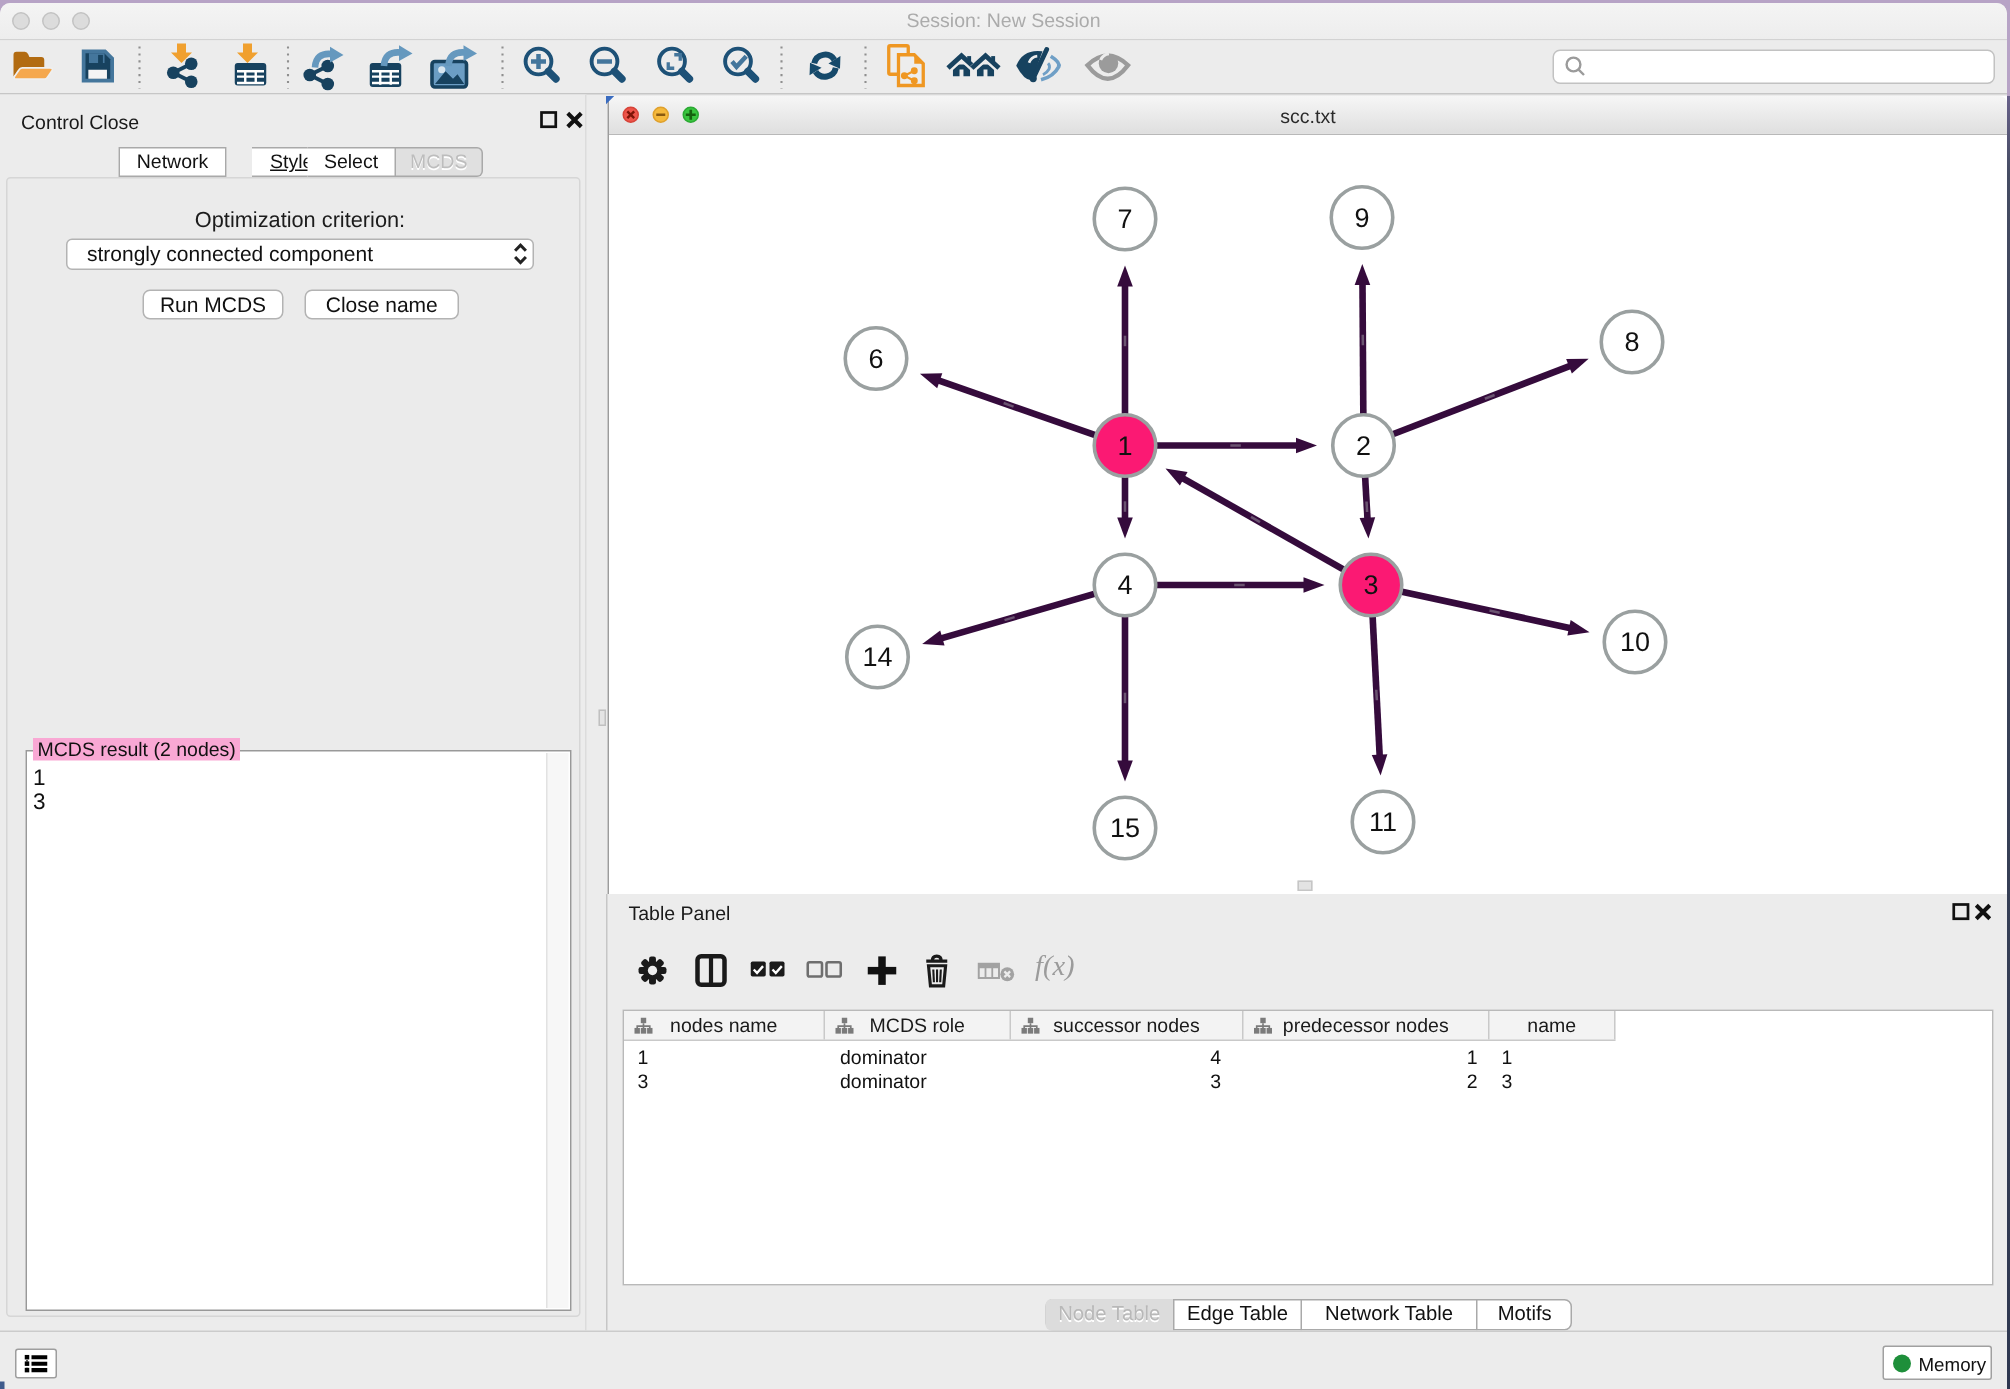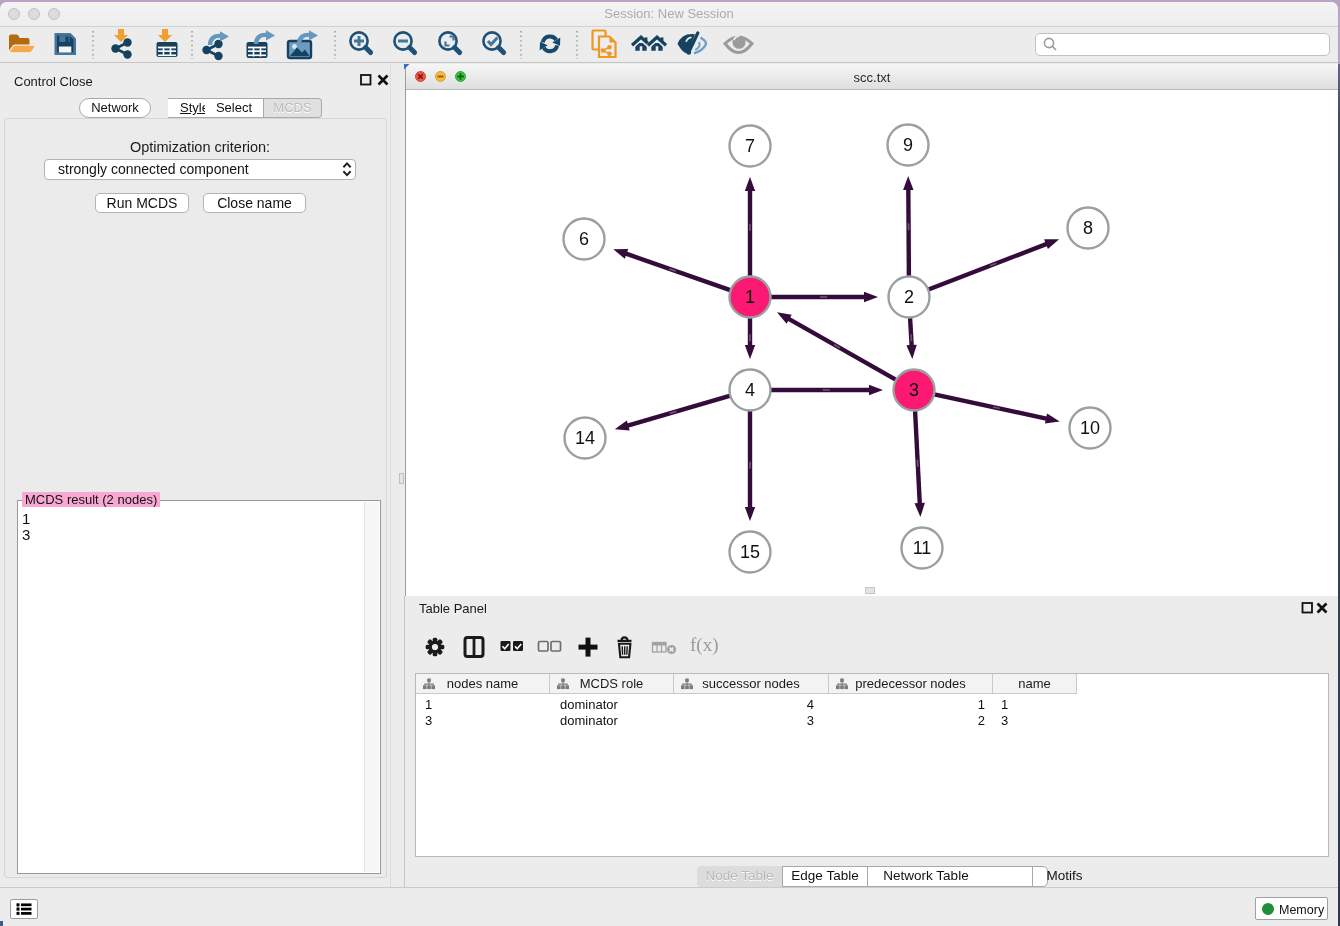--- a/index.html
+++ b/index.html
@@ -125,21 +125,21 @@
 <svg width="20" height="20" style="position:absolute;left:1041px;top:35px">
     <circle cx="8" cy="8" r="4.6" fill="none" stroke="#9b9b9b" stroke-width="1.6"></circle>
     <line x1="11.4" y1="11.4" x2="15" y2="15" stroke="#9b9b9b" stroke-width="1.6"></line>
   </svg>
 <div class="cpanel">
 <div class="cp-title">Control Close</div>
 <svg width="36" height="14" style="position:absolute;left:356px;top:10px">
       <rect x="5" y="2" width="9.5" height="9.5" fill="none" stroke="#111" stroke-width="1.8"></rect>
       <path d="M22.5,2.5 L31.5,11.5 M31.5,2.5 L22.5,11.5" stroke="#111" stroke-width="2.7"></path>
     </svg>
-<div class="paneltab" style="left:79px;top:35px;width:72px;height:20px;border-radius:10px;">Network</div>
+<div class="paneltab" style="left:79px;top:35px;width:72px;height:20px;">Network</div>
 <div class="paneltab" style="left:168px;top:35px;width:54px;height:20px;border-left:none;text-decoration:underline;">Style</div>
 <div class="paneltab" style="left:205px;top:35px;width:59px;height:20px;border-left:none;">Select</div>
 <div class="paneltab" style="left:264px;top:35px;width:58px;height:20px;border-left:none;background:#e0e0e0;color:#bdbdbd;text-shadow:0 1px 0 #fff;border-radius:0 4px 4px 0">MCDS</div>
 <div class="cp-content"></div>
 <div style="position:absolute;left:8px;top:76px;width:384px;text-align:center;font-size:14.5px;color:#1c1c1c">Optimization criterion:</div>
 <div class="btn" style="left:44px;top:96px;width:312px;height:21px;border-radius:4px"></div>
 <div style="position:absolute;left:58px;top:98px;font-size:14px;color:#111">strongly connected component</div>
 <svg width="14" height="17" style="position:absolute;left:340px;top:98px">
       <path d="M3.4,6.2 L7,2.4 L10.6,6.2" fill="none" stroke="#222" stroke-width="2"></path>
       <path d="M3.4,10.3 L7,14.1 L10.6,10.3" fill="none" stroke="#222" stroke-width="2"></path>
@@ -268,21 +268,21 @@
 <line x1="218.2" y1="18.3" x2="218.6" y2="26.8" stroke="#1a1a1a" stroke-width="1.4"></line>
 <line x1="220.7" y1="18.3" x2="220.7" y2="26.8" stroke="#1a1a1a" stroke-width="1.4"></line>
 <line x1="223.2" y1="18.3" x2="222.8" y2="26.8" stroke="#1a1a1a" stroke-width="1.4"></line>
 <rect x="248.5" y="14.5" width="13.5" height="9.5" fill="none" stroke="#a2a2a2" stroke-width="1.3"></rect>
 <rect x="248.5" y="14.5" width="13.5" height="3" fill="#a2a2a2"></rect>
 <line x1="253" y1="14.5" x2="253" y2="24" stroke="#a2a2a2" stroke-width="1.2"></line>
 <line x1="257.5" y1="14.5" x2="257.5" y2="24" stroke="#a2a2a2" stroke-width="1.2"></line>
 <circle cx="267.5" cy="21.5" r="4.6" fill="#a2a2a2"></circle>
 <path d="M265.6,19.6 l3.8,3.8 m0,-3.8 l-3.8,3.8" stroke="#ececec" stroke-width="1.5" fill="none"></path>
 </svg>
-<div style="position:absolute;left:690px;top:634px;font-family:'Liberation Serif',serif;font-size:19px;color:#9b9b9b">f(x)</div>
+<div style="position:absolute;left:690px;top:634px;font-family:'Liberation Serif',serif;font-style:italic;font-size:19px;color:#9b9b9b">f(x)</div>
 <div style="position:absolute;left:415px;top:673px;width:914px;height:184px;background:#fff;border:1px solid #b9b9b9"></div>
 <div style="position:absolute;left:416px;top:674px;width:661px;height:20px;background:#f3f3f3;border-bottom:1px solid #c9c9c9">
 <div class="hdrcell" style="left:0px;width:134px;line-height:19px">nodes name</div>
 <div class="hdrcell" style="left:134px;width:124px;line-height:19px">MCDS role</div>
 <div class="hdrcell" style="left:258px;width:155px;line-height:19px">successor nodes</div>
 <div class="hdrcell" style="left:413px;width:164px;line-height:19px">predecessor nodes</div>
 <div class="hdrcell" style="left:577px;width:84px;line-height:19px">name</div>
 </div>
 <svg width="14" height="12" style="position:absolute;left:422px;top:678px">
     <rect x="5.2" y="0.5" width="3.6" height="3.6" fill="#7b7b7b"></rect>
@@ -319,21 +319,21 @@
 <div class="rowtxt" style="left:1001px;top:697px">1</div>
 <div class="rowtxt" style="left:425px;top:713px">3</div>
 <div class="rowtxt" style="left:560px;top:713px">dominator</div>
 <div class="rowtxt" style="left:674px;top:713px;width:140px;text-align:right">3</div>
 <div class="rowtxt" style="left:829px;top:713px;width:156px;text-align:right">2</div>
 <div class="rowtxt" style="left:1001px;top:713px">3</div>
 <div style="position:absolute;left:697px;top:866px;width:351px;height:21px;background:#fff;border:1px solid #a9a9a9;border-radius:5px"></div>
 <div style="position:absolute;left:697px;top:866px;width:85px;height:21px;background:#dcdcdc;color:#b8b8b8;text-shadow:0 1px 0 #fff;border-radius:4px 0 0 4px;font-size:13.5px;color:#b8b8b8;text-align:center;line-height:20px">Node Table</div>
 <div style="position:absolute;left:782px;top:866px;width:85px;height:21px;border-left:1px solid #a9a9a9;font-size:13.5px;color:#111;text-align:center;line-height:20px">Edge Table</div>
 <div style="position:absolute;left:867px;top:866px;width:117px;height:21px;border-left:1px solid #a9a9a9;font-size:13.5px;color:#111;text-align:center;line-height:20px">Network Table</div>
-<div style="position:absolute;left:1032px;top:866px;width:64px;height:21px;border-left:1px solid #a9a9a9;font-size:13.5px;color:#111;text-align:center;line-height:20px">Motifs</div>
+<div style="position:absolute;left:984px;top:866px;width:64px;height:21px;border-left:1px solid #a9a9a9;font-size:13.5px;color:#111;text-align:center;line-height:20px">Motifs</div>
 <div class="statusbar"></div>
 <div class="btn" style="left:10px;top:899px;width:28px;height:20px;border-radius:2px;border-color:#9e9e9e"></div>
 <svg width="22" height="16" style="position:absolute;left:12px;top:901px">
     <line x1="6" y1="3" x2="6" y2="13" stroke="#222" stroke-width="1" stroke-dasharray="1,1.6"></line>
     <g fill="#000">
       <rect x="4.5" y="2.3" width="3" height="3"></rect>
       <rect x="4.5" y="6.6" width="3" height="3"></rect>
       <rect x="4.5" y="10.9" width="3" height="3"></rect>
     </g>
     <g stroke="#000" stroke-width="2.7">

